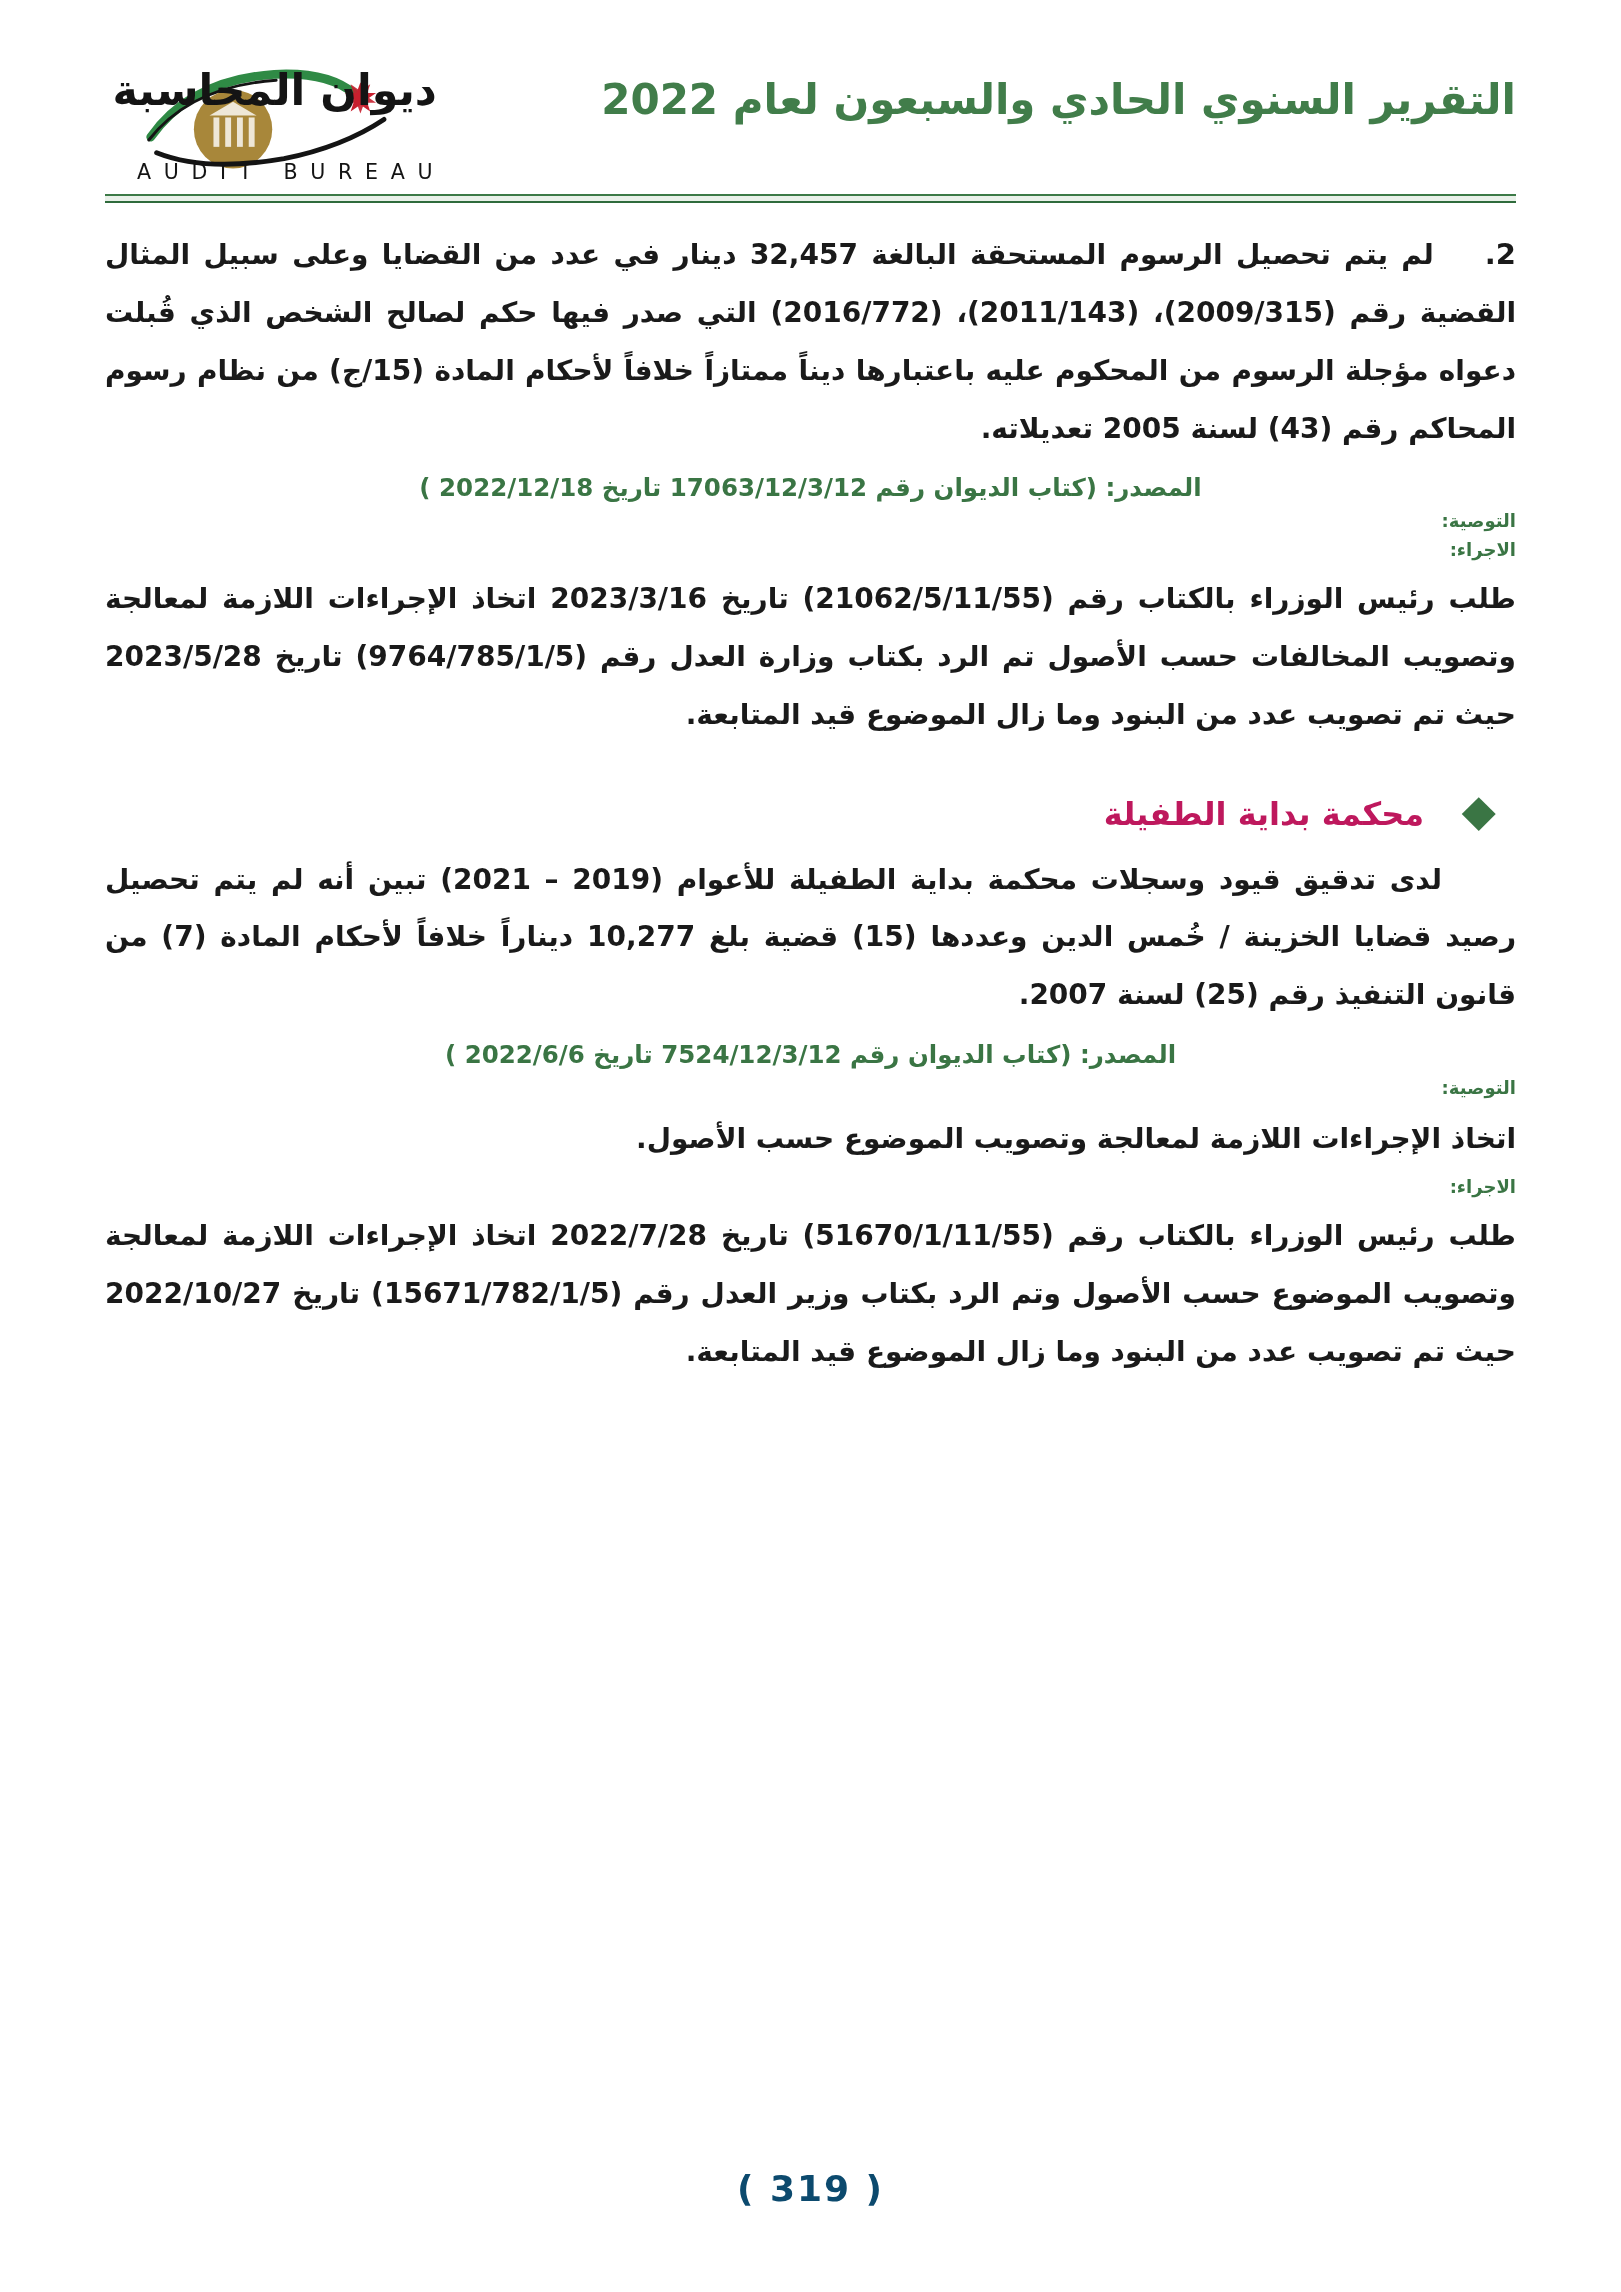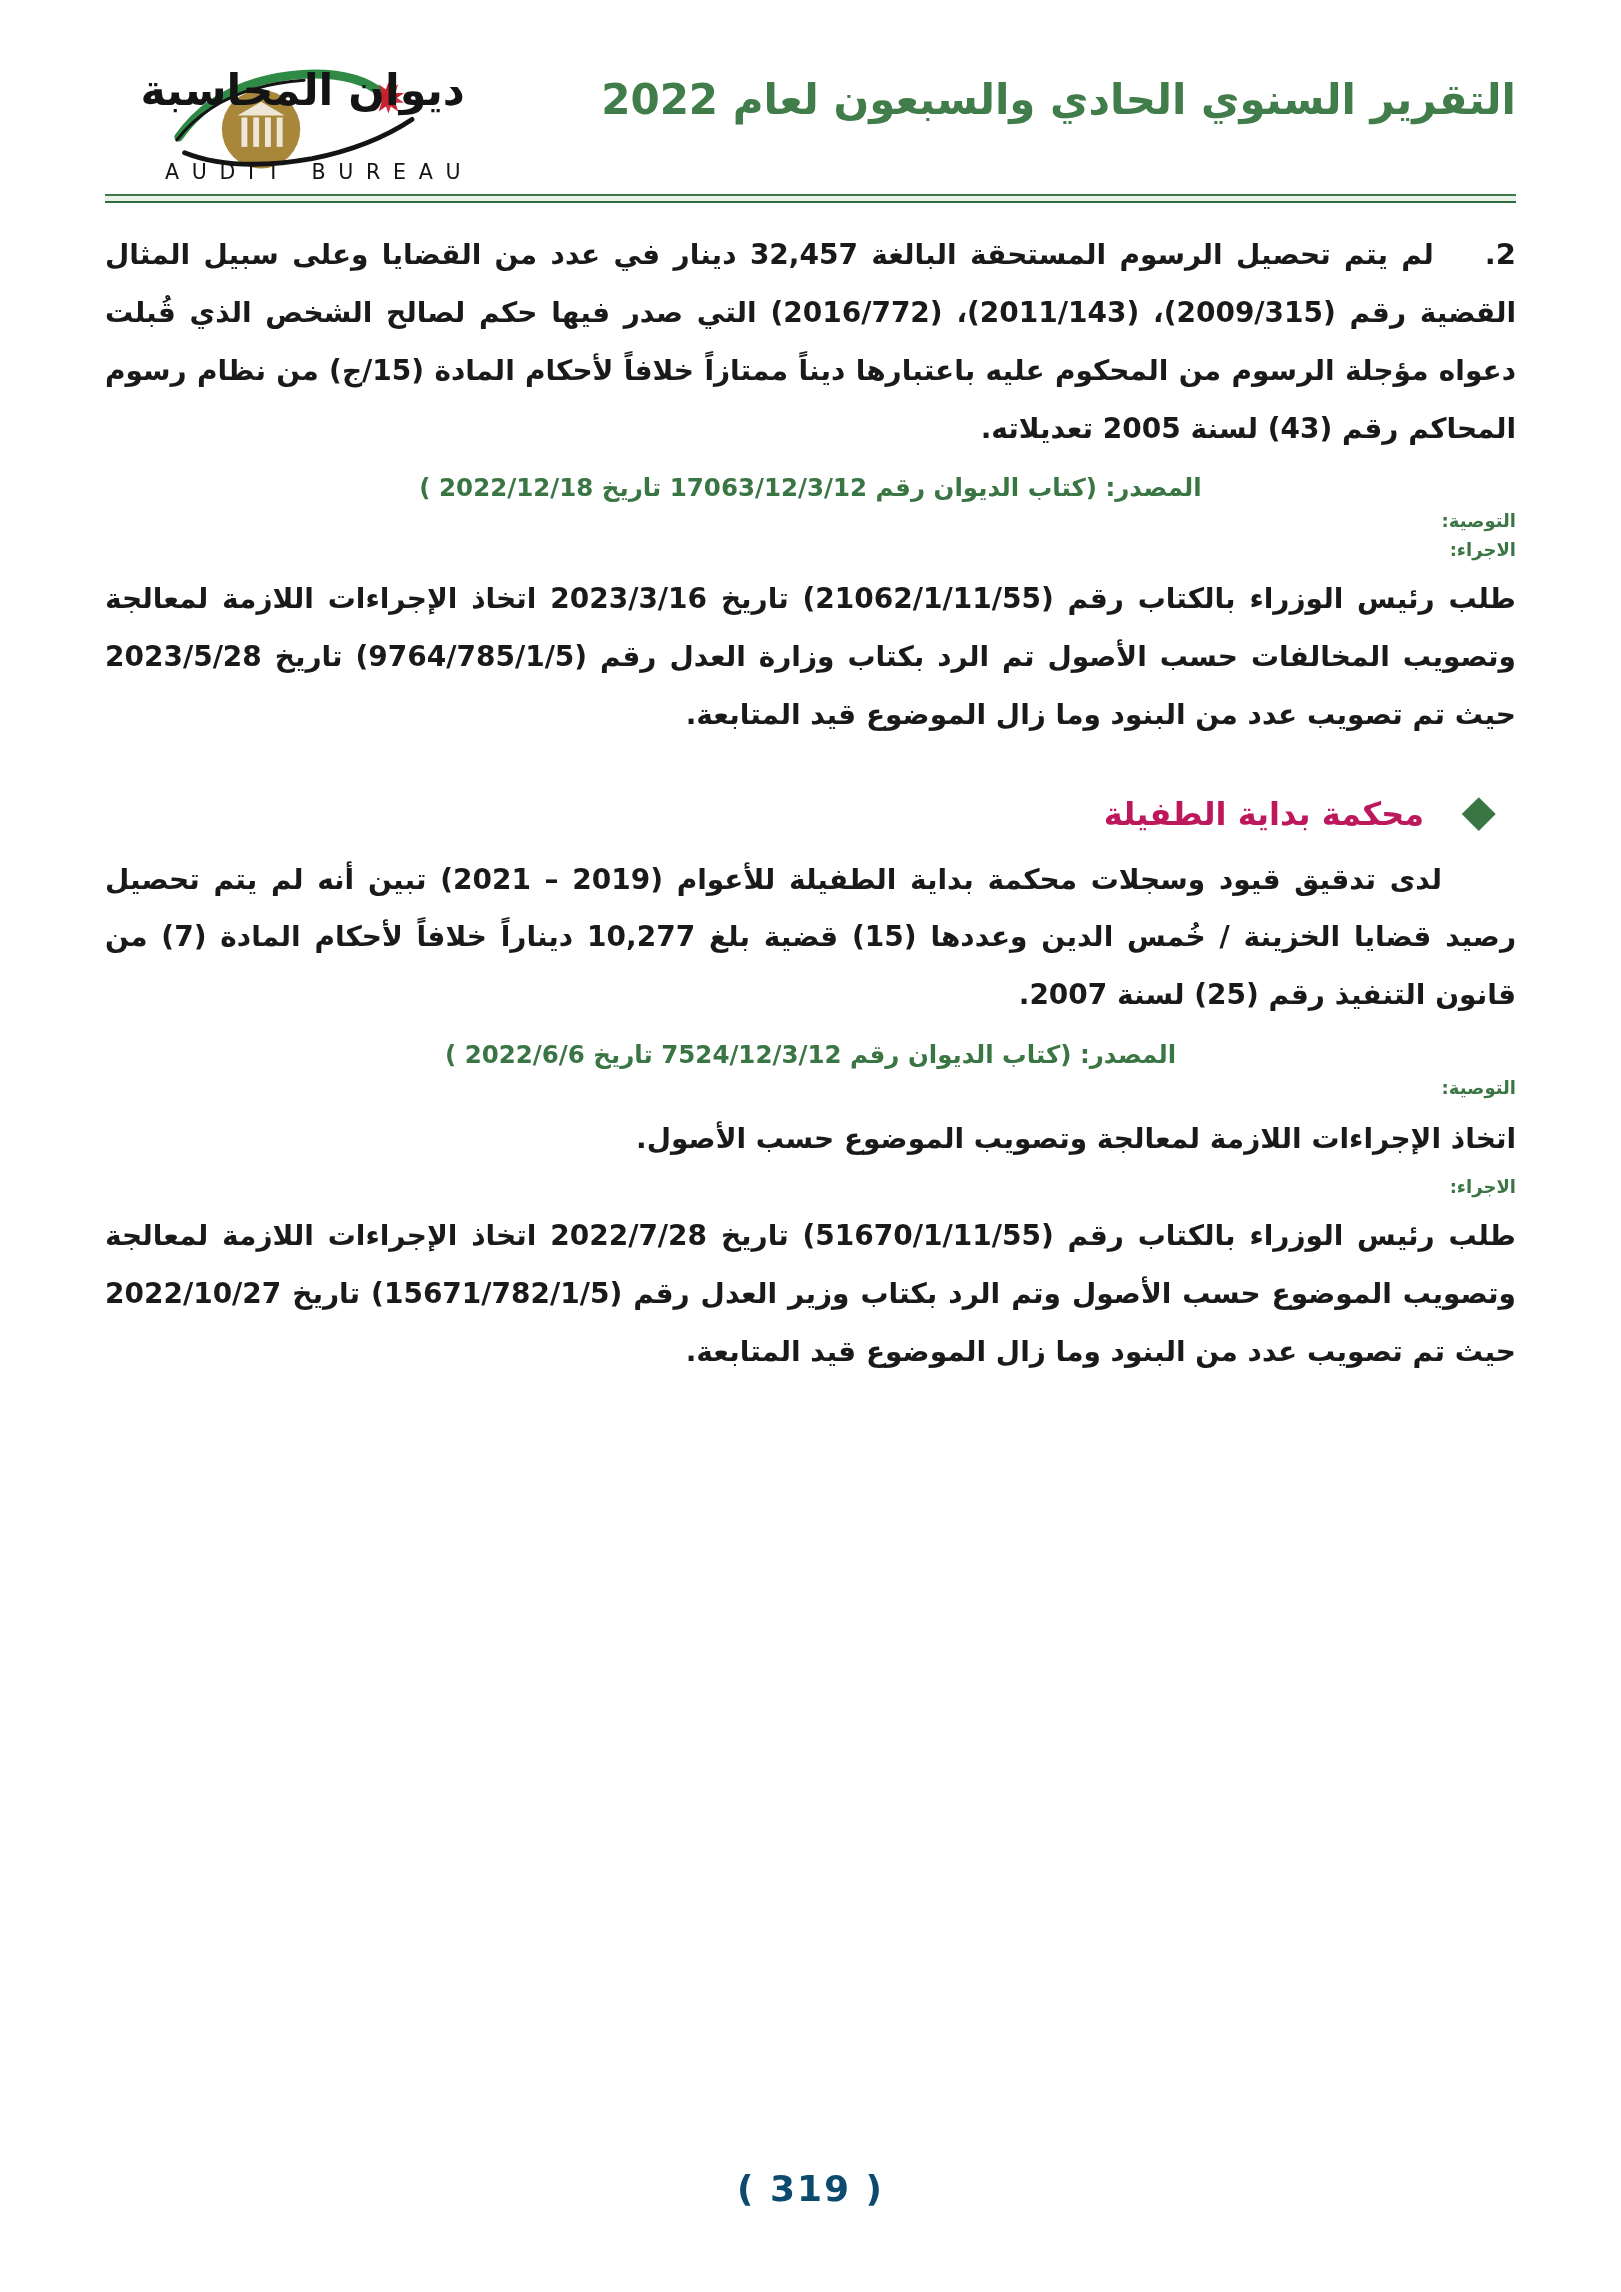--- a/index.html
+++ b/index.html
@@ -1,18 +1,18 @@
 <!DOCTYPE html>
 <html lang="ar"><head>
 <meta charset="utf-8">
 <style>
   * { margin:0; padding:0; box-sizing:border-box; }
   html,body { background:#ffffff; }
   body { width:1621px; height:2293px; position:relative; font-family:"DejaVu Sans", sans-serif; color:#1a1a1a; }
-  .page { position:relative; width:1621px; height:2293px; background:#ffffff; overflow:hidden;padding-left:28px; }
+  .page { position:relative; width:1621px; height:2293px; background:#ffffff; overflow:hidden; }
 
   
   .header { position:relative; height:196px; padding:43px 105px 0 105px; }
   .logo { position:absolute; left:137px; top:43px; width:294px; height:145px; }
   .logo svg { position:absolute; left:0; top:0; }
   .logo-arabic { position:absolute; right:-5.9px; top:21.6px; font-size:43px; font-weight:bold; color:#141414; direction:rtl; white-space:nowrap; }
   .logo-latin { position:absolute; left:0; bottom:4px; width:100%; text-align:center; font-size:20.6px; font-weight:normal; letter-spacing:12.7px; color:#141414; white-space:nowrap; }
   .report-title { position:absolute; right:105px; top:75px; direction:rtl; font-size:42px; font-weight:bold; color:#417d4a; white-space:nowrap; }
 
   .rule { position:absolute; left:105px; right:105px; top:194px; height:8.8px;
@@ -73,21 +73,21 @@
 
   <div class="main">
 
     <p class="body-text item-para"><span class="num">2.</span><span>لم يتم تحصيل الرسوم المستحقة البالغة 32,457 دينار في عدد من القضايا وعلى سبيل المثال القضية رقم (2009/315)، (2011/143)، (2016/772) التي صدر فيها حكم لصالح الشخص الذي قُبلت دعواه مؤجلة الرسوم من المحكوم عليه باعتبارها ديناً ممتازاً خلافاً لأحكام المادة (15/ج) من نظام رسوم المحاكم رقم (43) لسنة 2005 تعديلاته.</span></p>
 
     <p class="source">المصدر: (كتاب الديوان رقم 17063/12/3/12 تاريخ 2022/12/18 )</p>
 
     <p class="label">التوصية:</p>
 
     <p class="label">الاجراء:</p>
-    <p class="body-text action-text">طلب رئيس الوزراء بالكتاب رقم (21062/1/11/55) تاريخ 2023/3/16 اتخاذ الإجراءات اللازمة لمعالجة وتصويب المخالفات حسب الأصول تم الرد بكتاب وزارة العدل رقم (9764/785/1/5) تاريخ 2023/5/28 حيث تم تصويب عدد من البنود وما زال الموضوع قيد المتابعة.</p>
+    <p class="body-text action-text">طلب رئيس الوزراء بالكتاب رقم (21062/5/11/55) تاريخ 2023/3/16 اتخاذ الإجراءات اللازمة لمعالجة وتصويب المخالفات حسب الأصول تم الرد بكتاب وزارة العدل رقم (9764/785/1/5) تاريخ 2023/5/28 حيث تم تصويب عدد من البنود وما زال الموضوع قيد المتابعة.</p>
 
     <div class="section-heading">
       <span class="diamond"></span>
       <span>محكمة بداية الطفيلة</span>
     </div>
 
     <p class="body-text indent-first">لدى تدقيق قيود وسجلات محكمة  بداية الطفيلة للأعوام (2019 – 2021) تبين أنه لم يتم تحصيل رصيد قضايا الخزينة / خُمس الدين وعددها (15) قضية بلغ 10,277 ديناراً خلافاً لأحكام المادة (7) من قانون التنفيذ رقم (25) لسنة 2007.</p>
 
     <p class="source">المصدر: (كتاب الديوان رقم 7524/12/3/12 تاريخ 2022/6/6 )</p>
 

